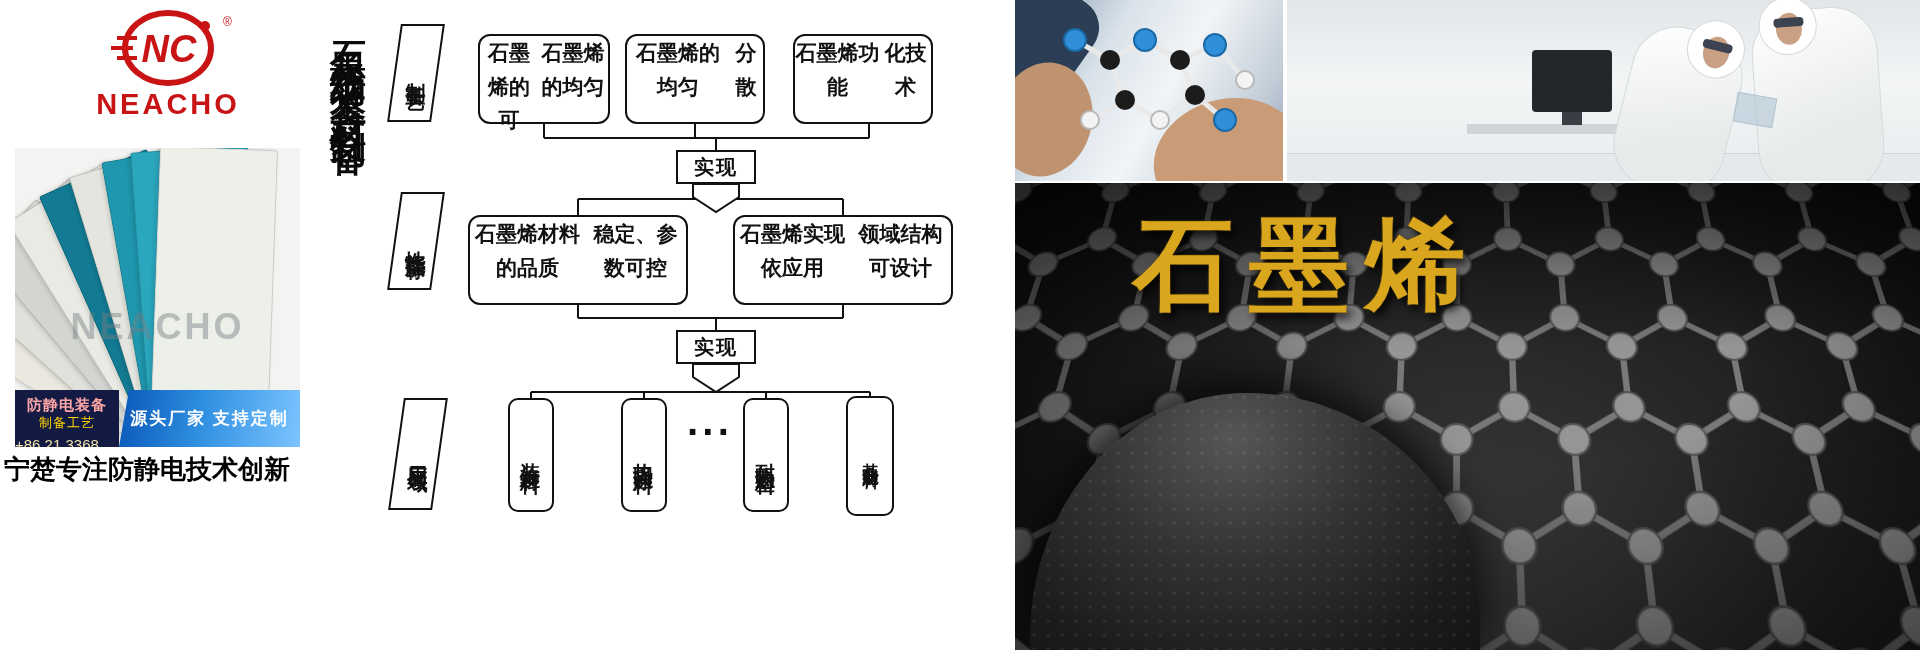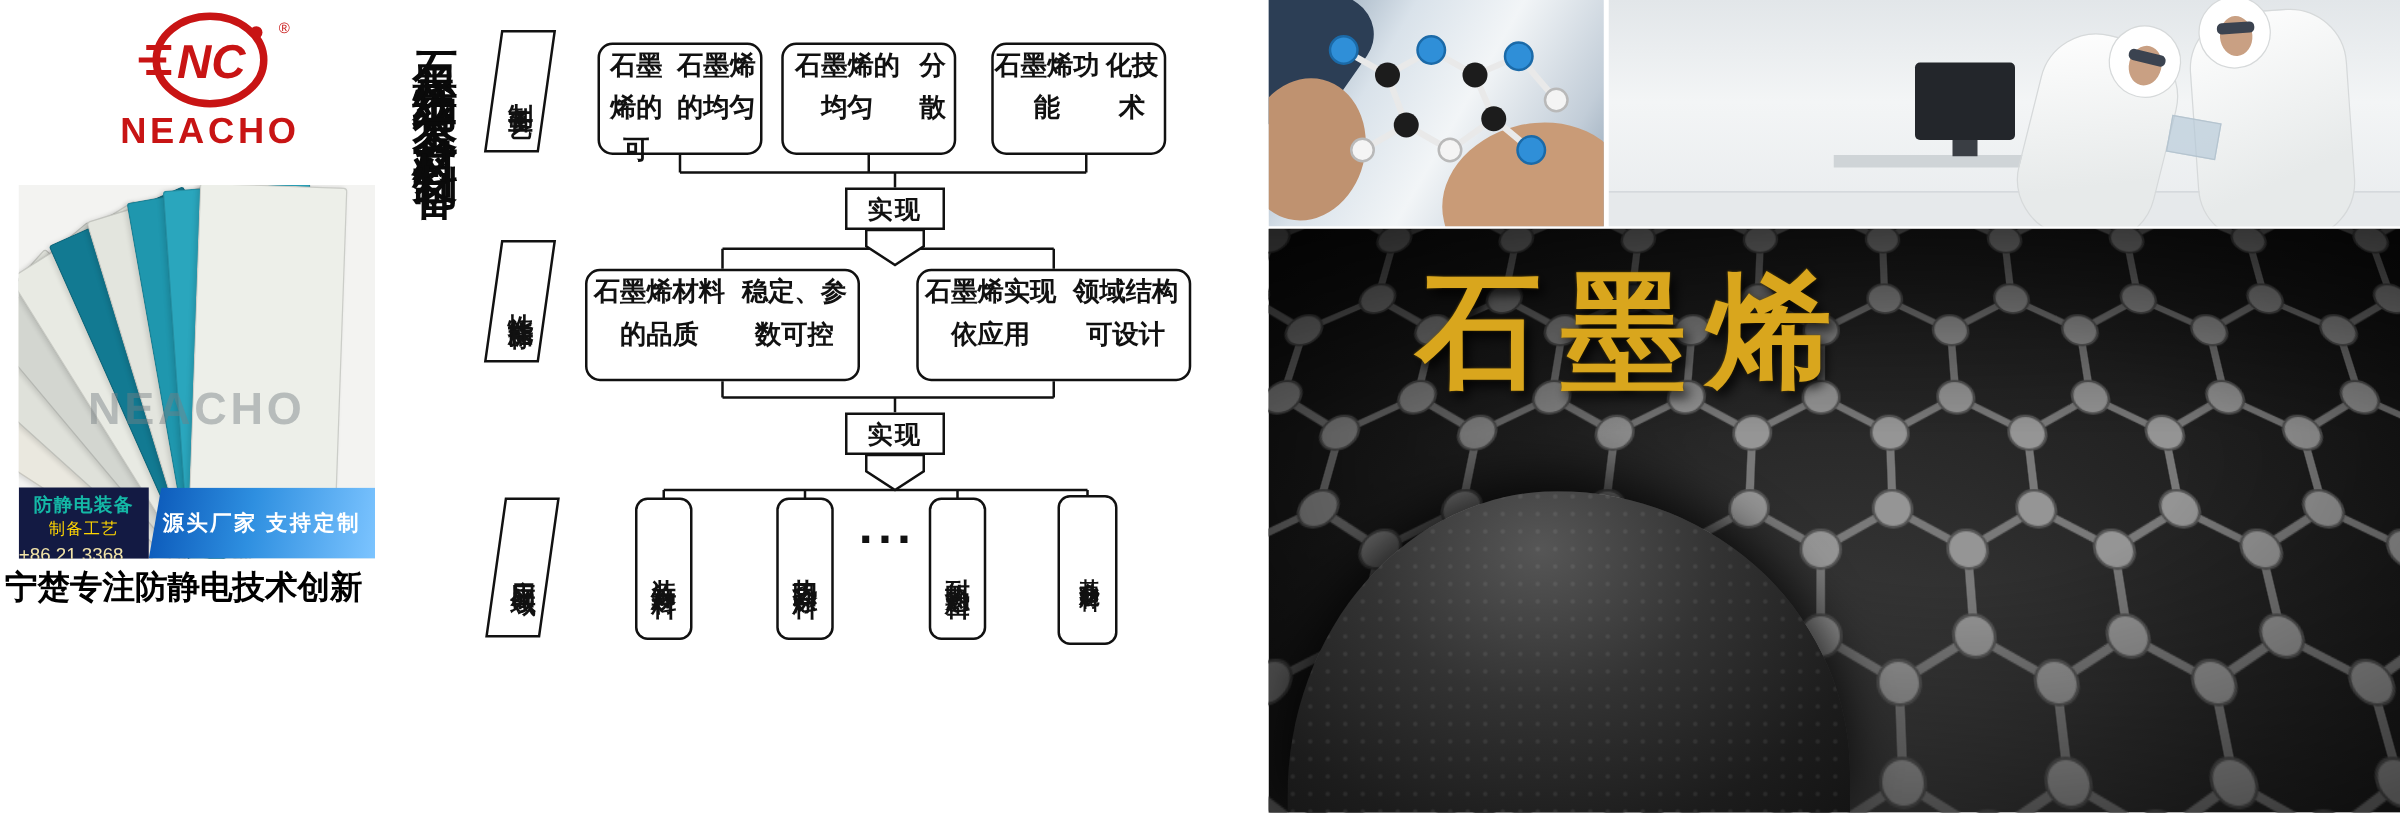--- a/index.html
+++ b/index.html
@@ -11,21 +11,21 @@
   .left-panel{position:absolute;left:0;top:0;width:312px;height:650px;}
   .logo-block{position:absolute;left:88px;top:8px;width:160px;text-align:center;}
   .logo-word{color:#c81414;font-weight:bold;font-size:29px;letter-spacing:3px;margin-top:-6px;}
   .product-photo{position:absolute;left:15px;top:148px;width:285px;height:299px;background:#f3f3f1;overflow:hidden;}
   .sheet{position:absolute;left:135px;top:0;width:118px;height:286px;transform-origin:50% 100%;
     border:1px solid rgba(0,0,0,.14);border-radius:3px;box-shadow:-2px 0 4px rgba(0,0,0,.12);}
   .watermark{position:absolute;left:0;right:0;top:158px;z-index:5;text-align:center;
     font-size:36px;font-weight:bold;color:rgba(118,126,130,.45);letter-spacing:3px;}
   .banner{position:absolute;left:0;top:242px;width:285px;height:57px;display:flex;z-index:6;}
   .banner-left{width:104px;background:#131a43;display:flex;flex-direction:column;justify-content:center;align-items:center;line-height:1.25;}
-  .banner-l1{color:#14b8a6;font-weight:bold;font-size:15px;letter-spacing:1px;margin-top:32px;}
+  .banner-l1{color:#fca5a5;font-weight:bold;font-size:15px;letter-spacing:1px;margin-top:32px;}
   .banner-l2{color:#ffd500;font-size:13px;letter-spacing:1px;}
   .banner-phone{color:#f2e4a8;font-size:15px;margin-top:5px;text-decoration:underline;}
   .banner-right{flex:1;background:linear-gradient(100deg,#0a57b8,#2e8fe0 45%,#7cc4ff);display:flex;align-items:center;justify-content:center;
     color:#fff;font-weight:bold;font-size:17px;letter-spacing:2px;clip-path:polygon(10px 0,100% 0,100% 100%,0 100%);}
   .tagline{position:absolute;left:4px;top:452px;width:306px;font-size:26px;font-weight:600;color:#000;}
 
   
   .vertical-title{position:absolute;left:316px;top:12px;height:525px;width:56px;
     writing-mode:vertical-rl;text-orientation:upright;font-size:36px;font-weight:600;letter-spacing:10px;color:#0a0a0a;}
 

